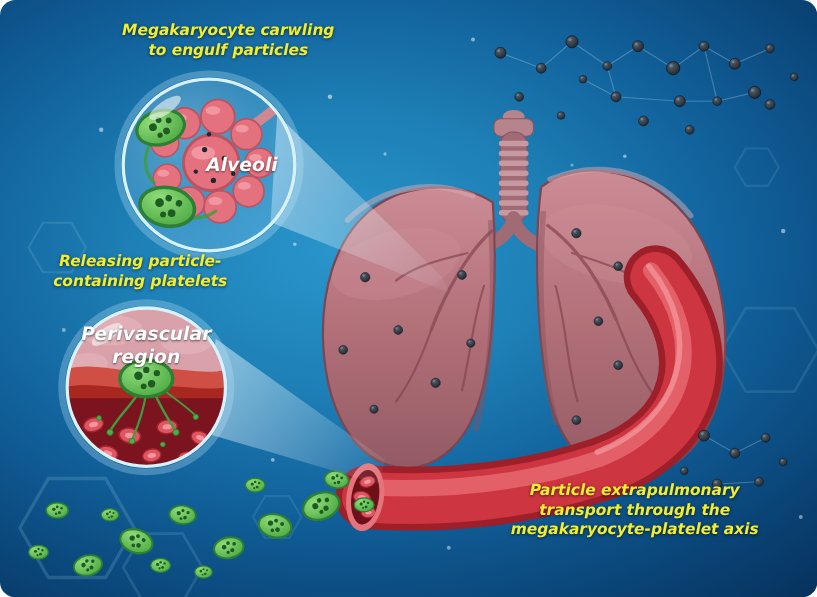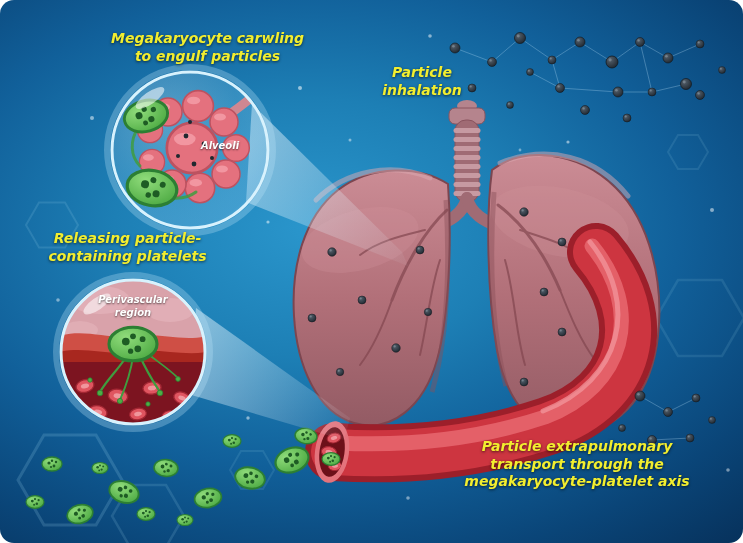--- a/index.html
+++ b/index.html
@@ -9,22 +9,22 @@
     background:
       radial-gradient(ellipse 95% 85% at 42% 42%,
         #2a96cc 0%, #1d7fb5 28%, #11609a 52%, #0a4578 74%, #07335e 90%, #062b50 100%);
   }
   .stage svg{position:absolute;inset:0;display:block;}
   .overlay-label{
     position:absolute;z-index:5;white-space:pre-line;text-align:center;
     font-weight:bold;font-style:italic;line-height:1.25;pointer-events:none;
   }
   .lbl-yellow{color:var(--label-yellow,#f2ee2f);font-size:14px;text-shadow:0 1px 3px rgba(0,0,0,.65);}
-  .lbl-white{color:var(--label-white,#ffffff);font-size:10px;text-shadow:0 1px 2px rgba(0,0,0,.6);}
-  .lbl-megakaryocyte{left:105px;top:20px;width:205px;margin-top:10px;}
+  .lbl-white{color:var(--label-white,#ffffff);font-size:17px;text-shadow:0 1px 2px rgba(0,0,0,.6);}
+  .lbl-megakaryocyte{left:105px;top:20px;width:205px;}
   .lbl-inhalation{left:362px;top:64px;width:120px;}
   .lbl-releasing{left:25px;top:230px;width:205px;}
   .lbl-perivascular{left:73px;top:294px;width:120px;}
   .lbl-alveoli{left:184px;top:140px;width:72px;}
   .lbl-transport{left:442px;top:438px;width:270px;}
 </style>
 </head>
 <body>
 
 <div class="stage">
@@ -318,22 +318,20 @@
     <use href="#pt" transform="translate(696,398) scale(0.8)"></use>
     <use href="#pt" transform="translate(652,440) scale(0.9)"></use>
     <use href="#pt" transform="translate(690,438) scale(0.8)"></use>
     <use href="#pt" transform="translate(622,428) scale(0.7)"></use>
     <use href="#pt" transform="translate(712,420) scale(0.7)"></use>
   </g>
 </svg>
 
 <div class="overlay-label lbl-yellow lbl-megakaryocyte">Megakaryocyte carwling
 to engulf particles</div>
-<div class="overlay-label lbl-yellow lbl-inhalation">Particle
-inhalation</div>
 <div class="overlay-label lbl-yellow lbl-releasing">Releasing particle-
 containing platelets</div>
 <div class="overlay-label lbl-white lbl-perivascular">Perivascular
 region</div>
 <div class="overlay-label lbl-white lbl-alveoli">Alveoli</div>
 <div class="overlay-label lbl-yellow lbl-transport">Particle extrapulmonary
 transport through the
 megakaryocyte-platelet axis</div>
 </div>
 

